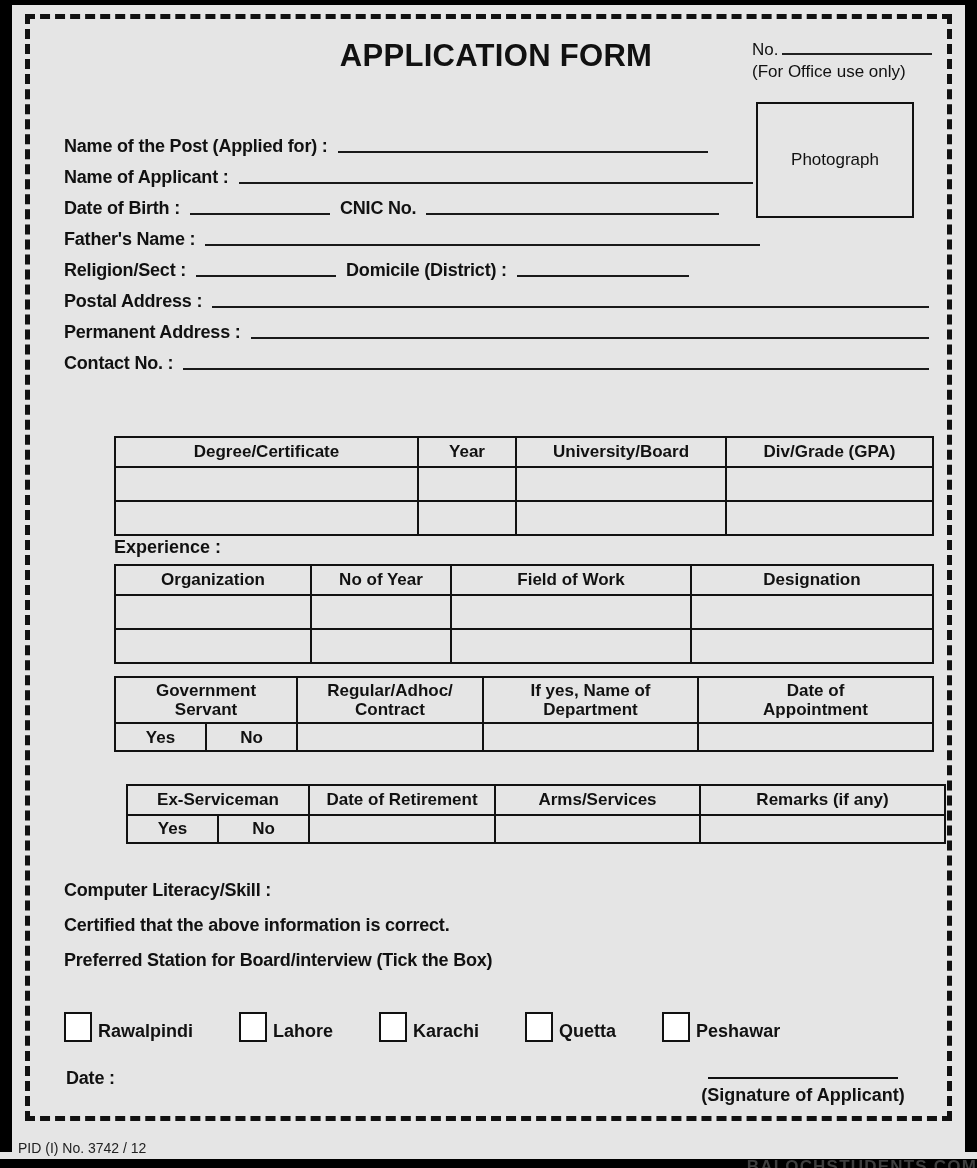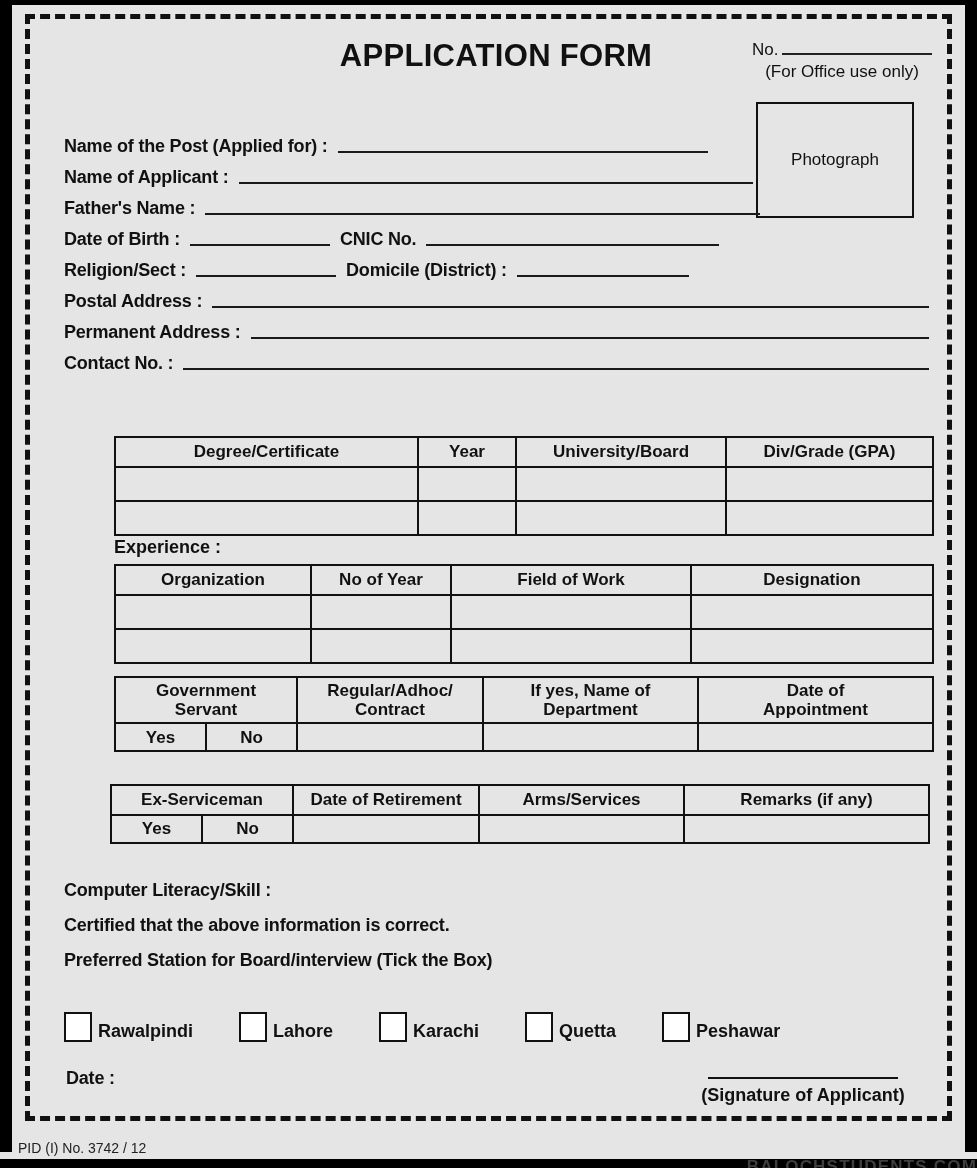--- a/index.html
+++ b/index.html
@@ -85,21 +85,20 @@
   .office-no .rule {
     flex: 1;
     border-bottom: 2px solid #222;
     margin-bottom: 5px;
     height: 1px;
   }
   .office-sub {
     font-size: 17px;
     margin-top: 2px;
     white-space: nowrap;
-    text-align: center;
   }
 
   .photo-box {
     position: absolute;
     left: 710px;
     top: 78px;
     width: 158px;
     height: 116px;
     border: 2px solid #111;
     box-sizing: border-box;
@@ -157,21 +156,21 @@
     padding: 3px 2px;
     line-height: 1.12;
     box-sizing: border-box;
   }
   table.frm td.blank { height: 34px; }
 
   #edu-table   { position: absolute; left: 68px;  top: 412px; width: 818px; }
   #exp-label   { position: absolute; left: 68px;  top: 513px; font-size: 18px; font-weight: bold; }
   #exp-table   { position: absolute; left: 68px;  top: 540px; width: 818px; }
   #gov-table   { position: absolute; left: 68px;  top: 652px; width: 818px; }
-  #ex-table    { position: absolute; left: 64px;  top: 760px; width: 818px; }
+  #ex-table    { position: absolute; left: 80px;  top: 760px; width: 818px; }
 
   .hrow th { height: 30px; }
   .hrow2 th { height: 46px; }
   .yn td { height: 28px; font-size: 17px; }
 
   
   .bottom-text {
     position: absolute;
     left: 18px;
     top: 856px;
@@ -298,33 +297,33 @@
         <span class="ln" style="width:370px"></span>
       </div>
 
       <div class="field-row">
         <span class="lbl">Name of Applicant :</span>
         <span class="gap"></span>
         <span class="ln" style="width:514px"></span>
       </div>
 
       <div class="field-row">
+        <span class="lbl">Date of Birth :</span>
+        <span class="gap"></span>
+        <span class="ln" style="width:140px"></span>
+        <span class="gap"></span>
+        <span class="lbl">CNIC No.</span>
+        <span class="gap"></span>
+        <span class="ln" style="width:293px"></span>
+      </div>
+
+      <div class="field-row">
         <span class="lbl">Father's Name :</span>
         <span class="gap"></span>
         <span class="ln" style="width:555px"></span>
-      </div>
-
-      <div class="field-row">
-        <span class="lbl">Date of Birth :</span>
-        <span class="gap"></span>
-        <span class="ln" style="width:140px"></span>
-        <span class="gap"></span>
-        <span class="lbl">CNIC No.</span>
-        <span class="gap"></span>
-        <span class="ln" style="width:293px"></span>
       </div>
 
       <div class="field-row">
         <span class="lbl">Religion/Sect :</span>
         <span class="gap"></span>
         <span class="ln" style="width:140px"></span>
         <span class="gap"></span>
         <span class="lbl">Domicile (District) :</span>
         <span class="gap"></span>
         <span class="ln" style="width:172px"></span>

